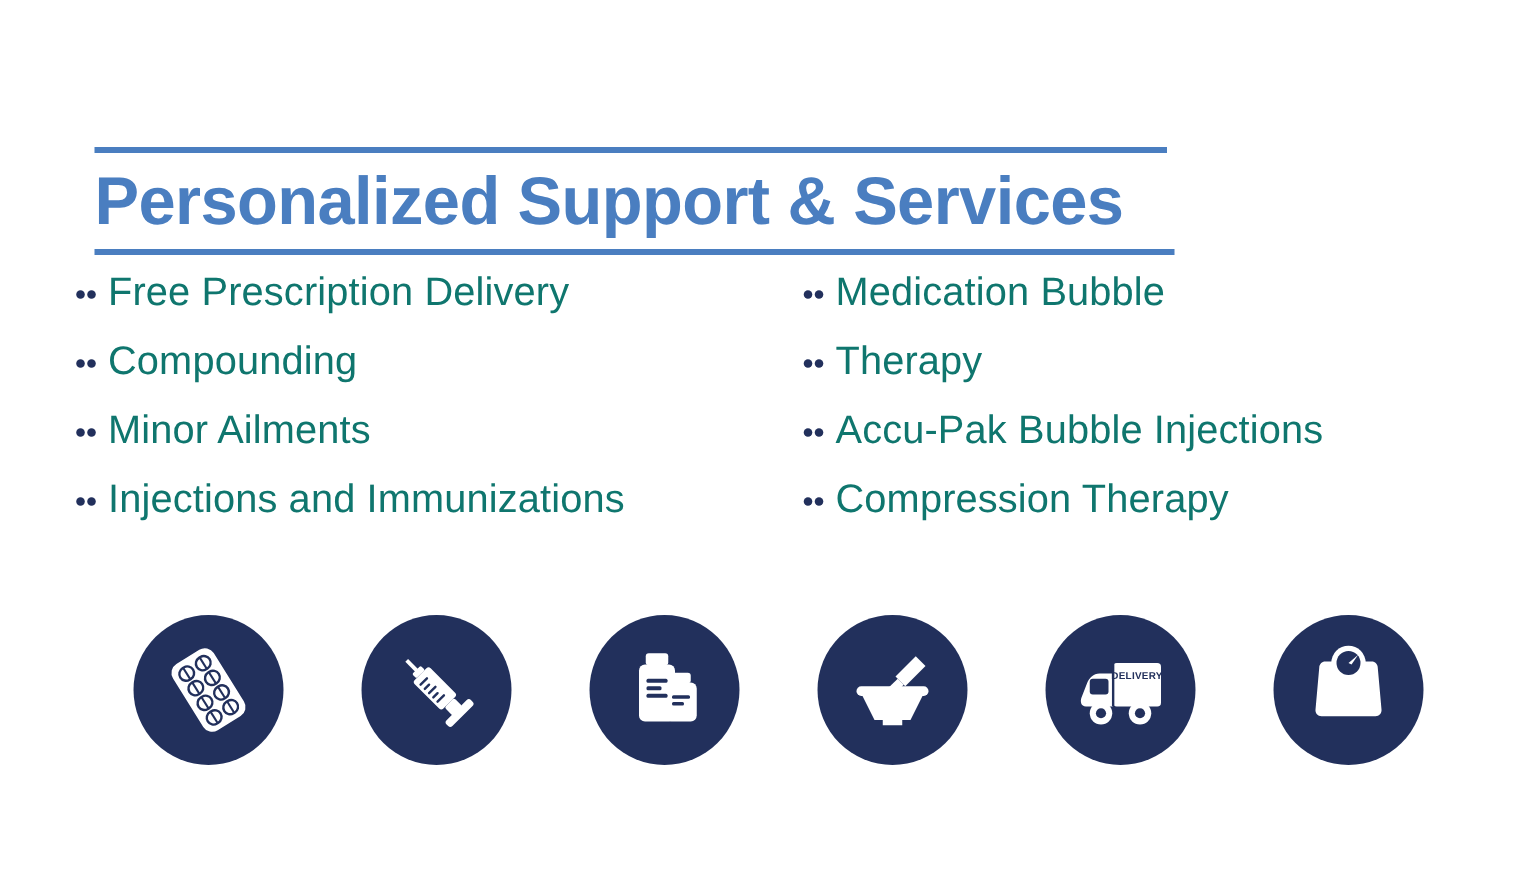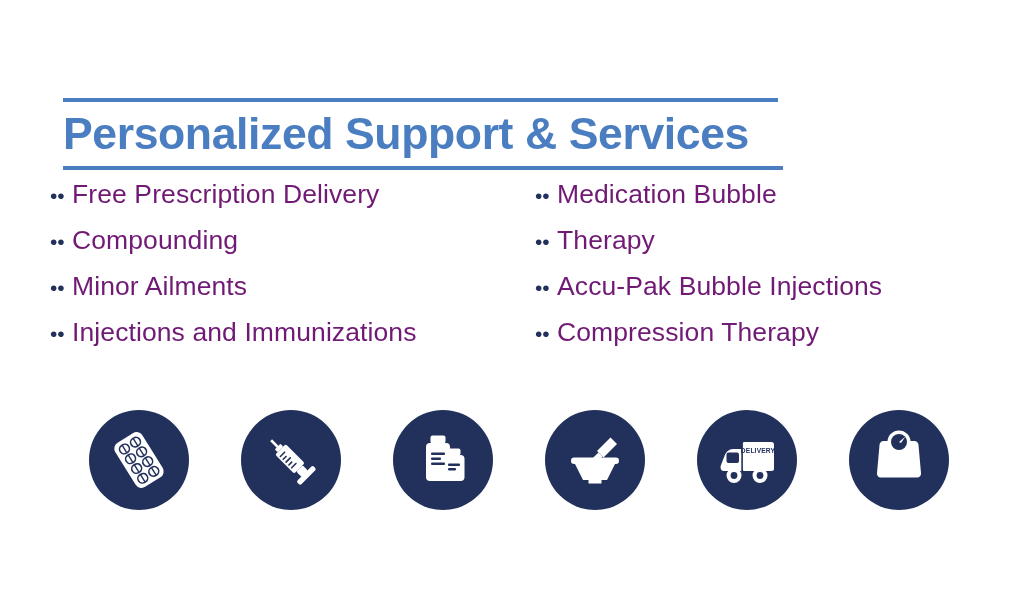--- a/index.html
+++ b/index.html
@@ -80,21 +80,21 @@
   .bullet {
     display: inline-block;
     width: 22px;
     flex: 0 0 22px;
     color: #22305c;
     font-size: 21px;
     line-height: 32px;
   }
   .bullet::before { content: "\2022"; }
   .service-label {
-    color: #701a75;
+    color: #0f766e;
     font-size: 26.5px;
     line-height: 32px;
     font-weight: 400;
     letter-spacing: 0.1px;
     white-space: nowrap;
   }
 
   
   .icon-row {
     position: absolute;

